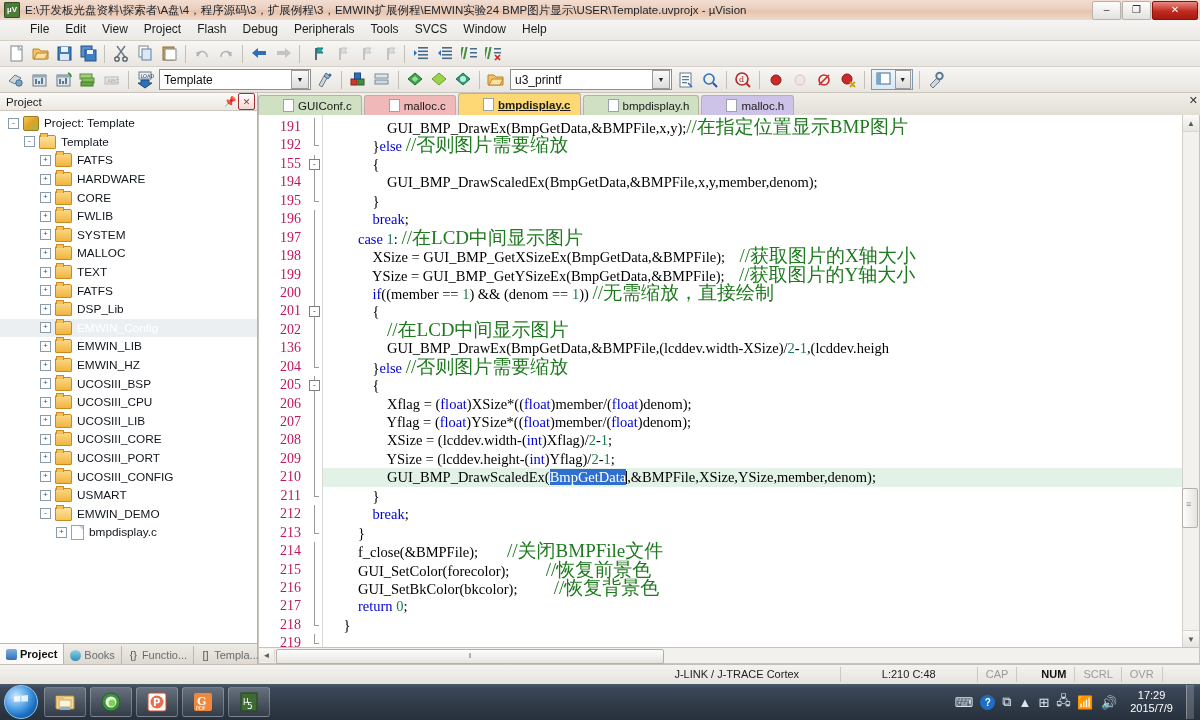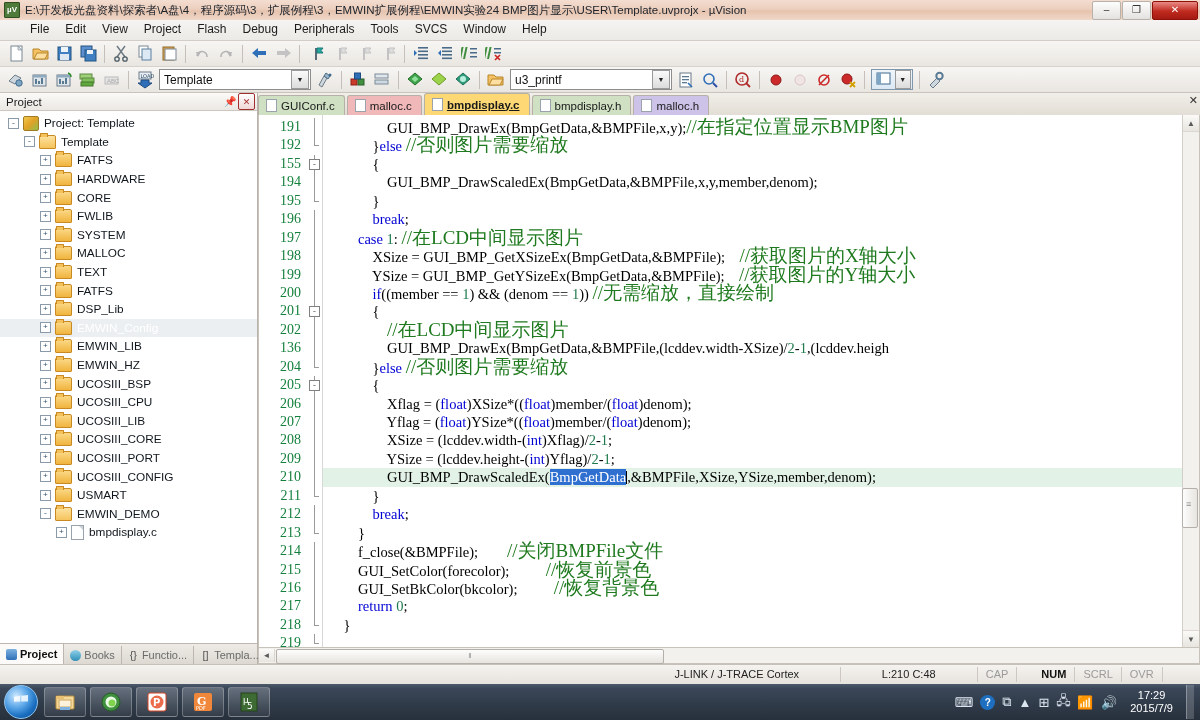--- a/index.html
+++ b/index.html
@@ -145,21 +145,21 @@
   .editor{
     position:absolute;left:258px;top:93px;width:942px;height:571px;
     background:#f5f3ef;box-sizing:border-box;display:flex;flex-direction:column;
   }
   .ed-tabbar{
     height:22px;display:flex;align-items:flex-end;
     background:linear-gradient(to bottom,#f1efe9,#e2ded6);
     position:relative;
   }
   .ed-tab{
-    height:19px;display:flex;align-items:center;gap:4px;padding:0 9px 0 7px;
+    height:19px;display:flex;align-items:center;gap:4px;padding:0 9px 0 24px;
     font-size:11.5px;color:#1a1a1a;margin-right:2px;
     border:1px solid #b6b0a7;border-bottom:none;
     border-radius:3px 3px 0 0;white-space:nowrap;
   }
   .ed-tab.active{height:21px;font-weight:bold;text-decoration:underline;}
   .ed-tab .pg{
     width:9px;height:11px;background:#fff;border:1px solid #9aa3ac;flex:0 0 auto;
   }
   .ed-tabctrl{
     position:absolute;right:2px;top:1px;display:flex;align-items:center;gap:8px;
@@ -168,21 +168,21 @@
   .ed-body{
     flex:1 1 auto;display:flex;background:#fff;
     border:1px solid #c7c2ba;border-top:none;overflow:hidden;position:relative;
   }
   .gutter{
     width:48px;flex:0 0 auto;background:#fff;text-align:right;
     padding-top:3px;box-sizing:border-box;
   }
   .gnum{
     height:18.45px;line-height:18.45px;font-family:"Liberation Serif","DejaVu Serif",serif;
-    font-size:14px;color:#15803d;padding-right:6px;
+    font-size:14px;color:#be185d;padding-right:6px;
   }
   .foldcol{
     width:16px;flex:0 0 auto;background:#fff;border-right:1px solid #d8d8d8;
     padding-top:3px;box-sizing:border-box;position:relative;
   }
   .fcell{height:18.45px;position:relative;}
   .fline{position:absolute;left:7px;top:0;bottom:0;width:1px;background:#9a9a9a;}
   .fbox{
     position:absolute;left:2px;top:4px;width:9px;height:9px;border:1px solid #808080;background:#fff;
     font-size:8px;line-height:7px;text-align:center;color:#333;font-family:"Liberation Mono",monospace;

